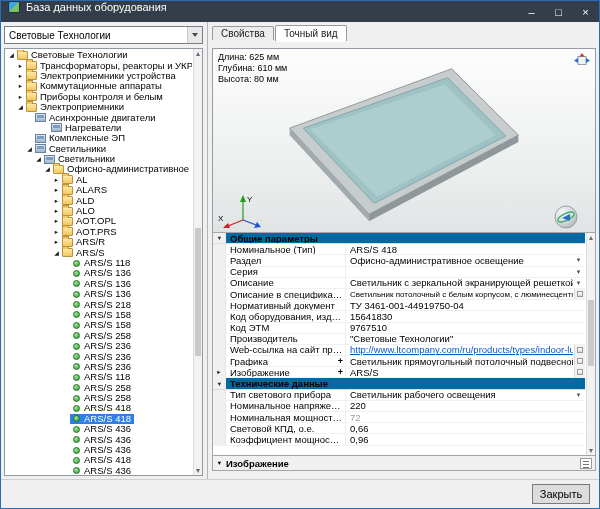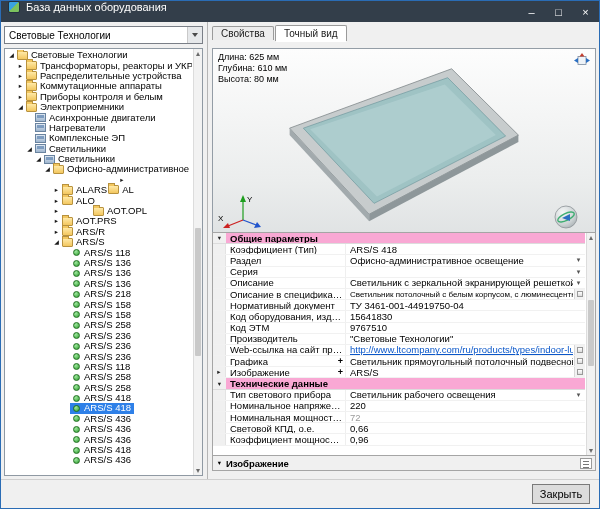--- a/index.html
+++ b/index.html
@@ -70,21 +70,21 @@
   
   .grid{position:absolute;top:210px;left:3px;right:3px;height:224px;background:#fff;border:1px solid #a5a5a5;overflow:hidden;}
   .grows{position:absolute;inset:0 10px 0 0;overflow:hidden;}
   .grow{display:flex;align-items:stretch;height:11.2px;background:#fff;border-bottom:1px solid #f1f1f1;font-size:9.5px;}
   .gut{width:13px;flex:none;background:#f0f0f0;border-right:1px solid #e3e3e3;display:flex;align-items:center;justify-content:center;font-size:6.5px;color:#222;}
   .glabel{width:120px;flex:none;display:flex;align-items:center;padding:0 2px 0 4px;border-right:1px solid #efefef;overflow:hidden;}
   .ltext{white-space:nowrap;overflow:hidden;text-overflow:ellipsis;}
   .gvalue{flex:1;min-width:0;display:flex;align-items:center;padding:0 1px 0 4px;overflow:hidden;}
   .vtext{white-space:nowrap;overflow:hidden;flex:1;min-width:0;}
   .ddmark,.plus-ico,.sqbtn{display:none;}
-  .grow.section{background:#f9a8d4;border-bottom:1px solid #dcdcdc;}
+  .grow.section{background:#0369a1;border-bottom:1px solid #dcdcdc;}
   .grow.section .glabel{font-weight:bold;width:auto;flex:1;border-right:none;}
   .grow.section .gut{border-right:none;}
   .grow.section .gut::before{content:"▾";}
   .grow.arrow .gut::before{content:"▸";}
   .grow.dd .ddmark{display:flex;width:11px;flex:none;align-items:center;justify-content:center;color:#555;}
   .ddmark::before{content:"▾";font-size:7px;}
   .grow.plus .plus-ico{display:block;margin-left:auto;font-weight:bold;font-size:9px;line-height:9px;padding-left:2px;}
   .plus-ico::before{content:"+";}
   .grow.sq .sqbtn{display:block;width:11px;flex:none;background:#f2f2f2;border-left:1px solid #d8d8d8;position:relative;}
   .sqbtn::after{content:"";position:absolute;left:2px;right:2px;top:2px;bottom:2px;background:linear-gradient(#fff,#ddd);border:1px solid #999;}
@@ -141,21 +141,21 @@
             <span class="hit">
               <span class="tico"></span>
               <span class="tlabel">Трансформаторы, реакторы и УКРМ</span>
             </span>
           </div>
 
           <div class="trow closed folder" style="padding-left: 11px;">
             <span class="exp"></span>
             <span class="hit">
               <span class="tico"></span>
-              <span class="tlabel">Распределительные устройства</span>
+              <span class="tlabel">Электроприемники устройства</span>
             </span>
           </div>
 
           <div class="trow closed folder" style="padding-left: 11px;">
             <span class="exp"></span>
             <span class="hit">
               <span class="tico"></span>
               <span class="tlabel">Коммутационные аппараты</span>
             </span>
           </div>
@@ -177,32 +177,32 @@
           </div>
 
           <div class="trow leaf dev" style="padding-left: 20px;">
             <span class="exp"></span>
             <span class="hit">
               <span class="tico"></span>
               <span class="tlabel">Асинхронные двигатели</span>
             </span>
           </div>
 
+          <div class="trow leaf dev" style="padding-left: 36px;">
+            <span class="exp"></span>
+            <span class="hit">
+              <span class="tico"></span>
+              <span class="tlabel">Нагреватели</span>
+            </span>
+          </div>
+
           <div class="trow leaf dev" style="padding-left: 20px;">
             <span class="exp"></span>
             <span class="hit">
               <span class="tico"></span>
-              <span class="tlabel">Нагреватели</span>
-            </span>
-          </div>
-
-          <div class="trow leaf dev" style="padding-left: 20px;">
-            <span class="exp"></span>
-            <span class="hit">
-              <span class="tico"></span>
               <span class="tlabel">Комплексные ЭП</span>
             </span>
           </div>
 
           <div class="trow open dev" style="padding-left: 20px;">
             <span class="exp"></span>
             <span class="hit">
               <span class="tico"></span>
               <span class="tlabel">Светильники</span>
             </span>
@@ -217,46 +217,53 @@
           </div>
 
           <div class="trow open folder" style="padding-left: 38px;">
             <span class="exp"></span>
             <span class="hit">
               <span class="tico"></span>
               <span class="tlabel">Офисно-административное освещение</span>
             </span>
           </div>
 
-          <div class="trow closed folder" style="padding-left: 47px; flex-direction: column;">
+          <div class="trow closed folder" style="padding-left: 47px;">
             <span class="exp"></span>
             <span class="hit">
               <span class="tico"></span>
               <span class="tlabel">AL</span>
             </span>
           </div>
 
           <div class="trow closed folder" style="padding-left: 47px;">
             <span class="exp"></span>
             <span class="hit">
               <span class="tico"></span>
               <span class="tlabel">ALARS</span>
             </span>
           </div>
 
-
           <div class="trow closed folder" style="padding-left: 47px;">
             <span class="exp"></span>
             <span class="hit">
               <span class="tico"></span>
+              <span class="tlabel">ALD</span>
+            </span>
+          </div>
+
+          <div class="trow closed folder" style="padding-left: 47px;">
+            <span class="exp"></span>
+            <span class="hit">
+              <span class="tico"></span>
               <span class="tlabel">ALO</span>
             </span>
           </div>
 
-          <div class="trow closed folder" style="padding-left: 47px; gap: 31px;">
+          <div class="trow closed folder" style="padding-left: 47px;">
             <span class="exp"></span>
             <span class="hit">
               <span class="tico"></span>
               <span class="tlabel">AOT.OPL</span>
             </span>
           </div>
 
           <div class="trow closed folder" style="padding-left: 47px;">
             <span class="exp"></span>
             <span class="hit">
@@ -535,21 +542,21 @@
             <div class="glabel">
               <span class="ltext">Общие параметры</span>
 
             </div>
 
           </div>
 
           <div class="grow row">
             <div class="gut"></div>
             <div class="glabel">
-              <span class="ltext">Коэффициент (Тип)</span>
+              <span class="ltext">Номинальное (Тип)</span>
 
             </div>
             <div class="gvalue">
               <span class="vtext">ARS/S 418</span>
 
             </div>
 
           </div>
 
           <div class="grow row dd">

